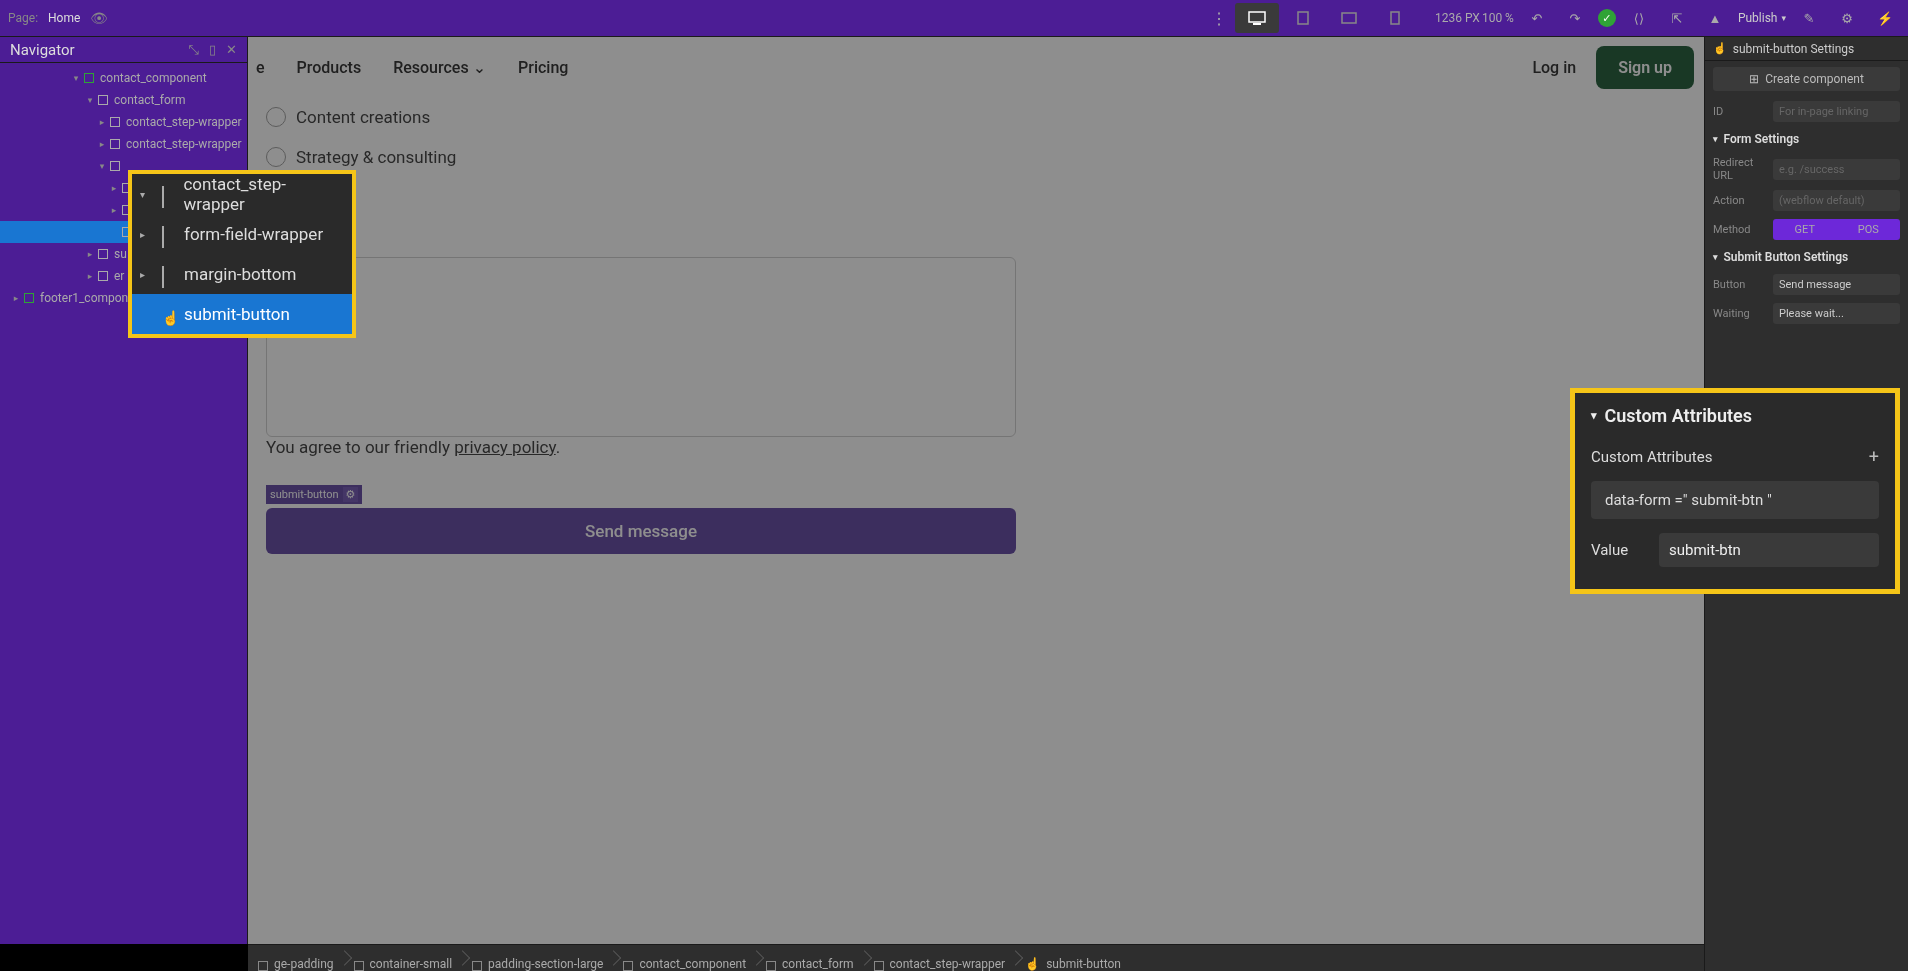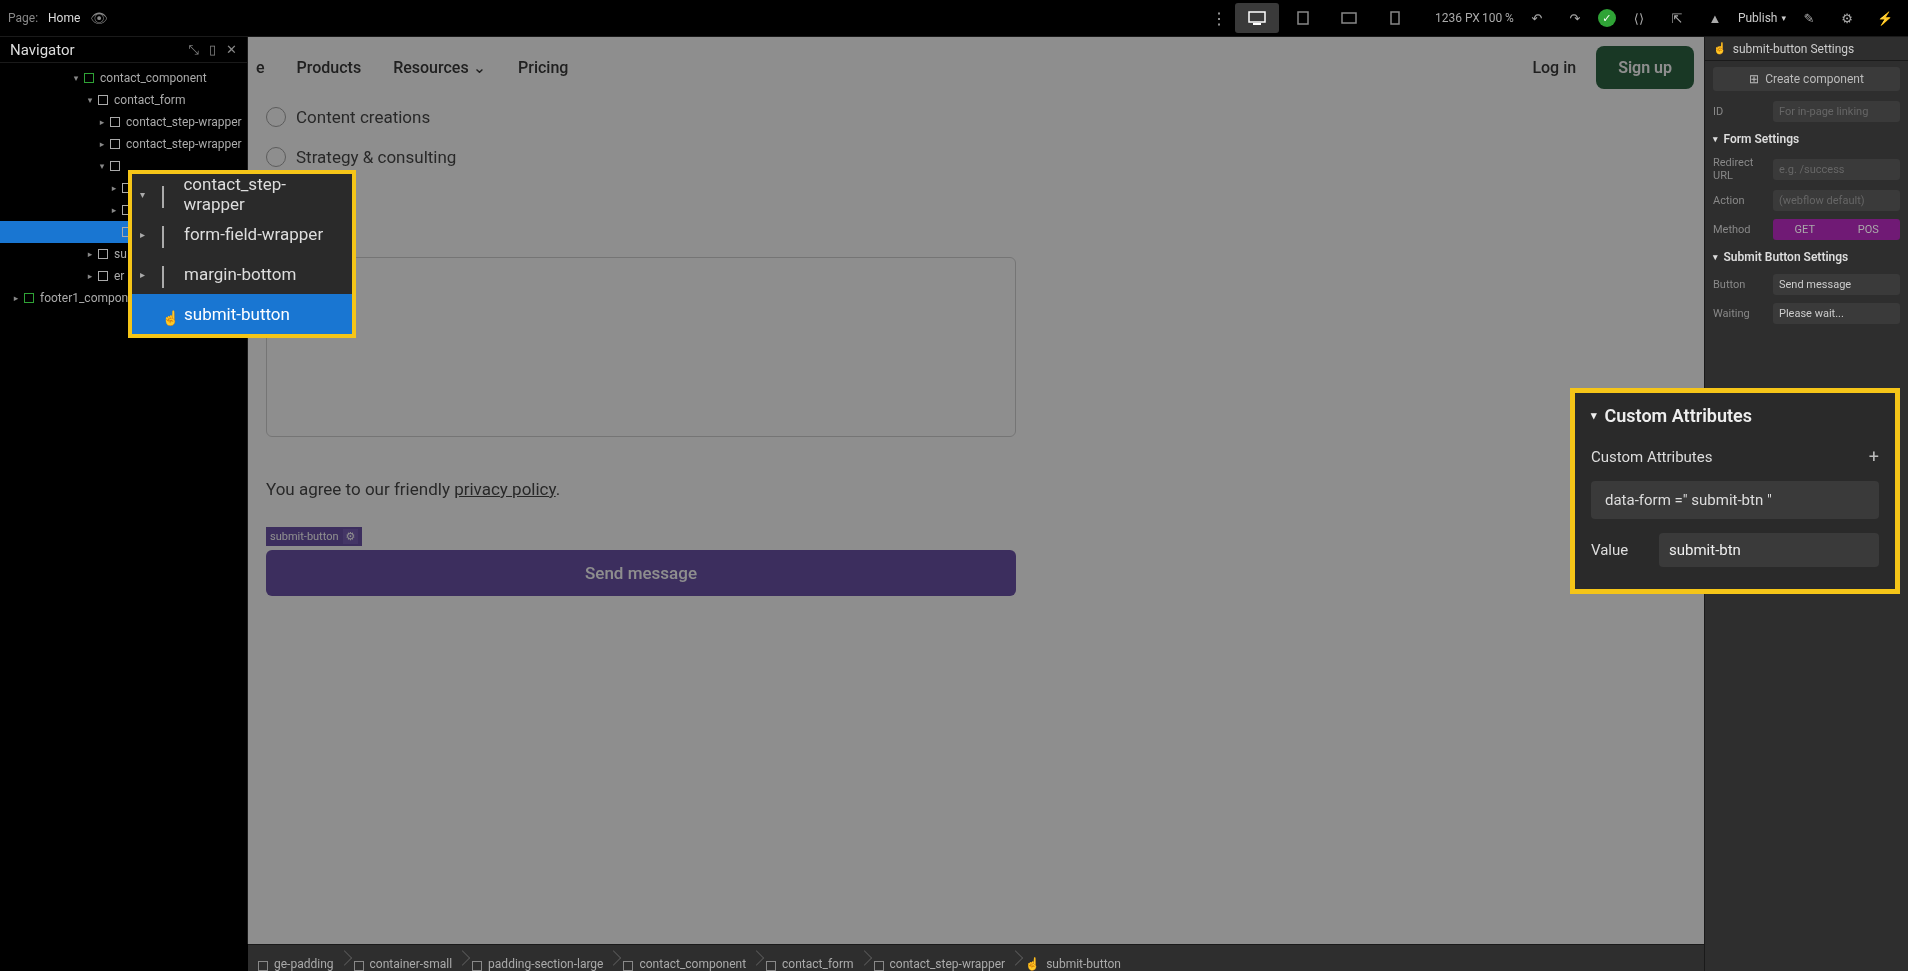--- a/index.html
+++ b/index.html
@@ -1,36 +1,36 @@
 <!DOCTYPE html>
 <html><head>
 <meta charset="utf-8">
 <style>
 *{margin:0;padding:0;box-sizing:border-box;font-family:-apple-system,BlinkMacSystemFont,"Segoe UI",Roboto,sans-serif}
 body{background:#1a1a1a;color:#aaa;font-size:13px;overflow:hidden;width:1908px;height:971px;position:relative}
 
 
-.topbar{height:37px;background:#000000;display:flex;align-items:center;padding:0 8px;gap:8px;border-bottom:1px solid #1a1a1a}
+.topbar{height:37px;background:#4c1d95;display:flex;align-items:center;padding:0 8px;gap:8px;border-bottom:1px solid #1a1a1a}
 .topbar-left{display:flex;align-items:center;gap:10px;flex:1}
 .page-label{color:#888;font-size:12px}
 .page-name{color:#ddd;font-size:12px}
 .eye-icon{color:#888;font-size:14px}
 .topbar-center{display:flex;align-items:center;gap:2px}
 .device-btn{width:44px;height:30px;display:flex;align-items:center;justify-content:center;color:#888;border-radius:3px}
 .device-btn.active{background:#3a3a3a;color:#fff}
 .dims{color:#aaa;font-size:12px;margin-left:16px}
 .zoom{color:#aaa;font-size:12px;margin-left:0}
 .topbar-right{display:flex;align-items:center;gap:8px}
 .tb-icon{width:30px;height:30px;display:flex;align-items:center;justify-content:center;color:#aaa}
 .status-ok{width:18px;height:18px;border-radius:50%;background:#2fa336;display:flex;align-items:center;justify-content:center;color:#fff;font-size:11px}
 .publish-btn{color:#ccc;font-size:12px;display:flex;align-items:center;gap:4px}
 .menu-dots{color:#aaa;font-size:16px}
 
 
-.navigator{position:absolute;left:0;top:37px;width:248px;bottom:27px;background:#000000;border-right:1px solid #1a1a1a;z-index:2}
+.navigator{position:absolute;left:0;top:37px;width:248px;bottom:27px;background:#4c1d95;border-right:1px solid #1a1a1a;z-index:2}
 .nav-header{height:26px;display:flex;align-items:center;padding:0 10px;justify-content:space-between;border-bottom:1px solid #1a1a1a}
 .nav-title{color:#ddd;font-size:15px}
 .nav-header-icons{display:flex;gap:10px;color:#888}
 .nav-tree{padding:4px 0;font-size:12px}
 .tree-item{display:flex;align-items:center;height:22px;color:#aaa;cursor:pointer;white-space:nowrap}
 .tree-item.selected{background:#1976d2;color:#fff}
 .tree-indent{display:inline-block}
 .tree-arrow{width:12px;font-size:9px;color:#888;text-align:center}
 .tree-icon{width:14px;height:14px;margin-right:4px;display:inline-flex;align-items:center;justify-content:center;font-size:10px;color:#aaa}
 .box-ic{border:1px solid currentColor;width:10px;height:10px}
@@ -51,38 +51,38 @@
 .site-nav{display:flex;align-items:center;height:60px;padding:0 10px 0 0;gap:32px}
 .nav-link{color:#222;font-size:16px;font-weight:500}
 .nav-right{margin-left:auto;display:flex;align-items:center;gap:20px}
 .signup{background:#14532d;color:#fff;padding:12px 22px;border-radius:8px;font-weight:600;font-size:16px}
 .form-area{padding:10px 10px 0 10px}
 .radio-grid{display:flex;gap:30px}
 .radio-col{display:flex;flex-direction:column;gap:20px}
 .radio-opt{display:flex;align-items:center;gap:10px;font-size:17px;color:#333}
 .radio-circ{width:20px;height:20px;border:1.5px solid #999;border-radius:50%}
 .msg-box{margin-top:50px;width:750px;height:180px;border:1px solid #ccc;border-radius:6px;padding:12px;font-size:16px;color:#999}
-.privacy{margin-top:42px;font-size:17px;color:#333}
+.privacy{font-size:17px;color:#333}
 .privacy a{color:#333;text-decoration:underline}
 .sel-label{margin-top:28px;display:inline-flex;align-items:center;background:#5a3e9e;color:#fff;font-size:11px;padding:2px 4px;gap:4px}
 .sel-label .gear{background:#6a4eae;padding:1px 3px}
 .submit-btn{margin-top:4px;width:750px;height:46px;background:#5a3e9e;color:#fff;font-size:17px;font-weight:500;display:flex;align-items:center;justify-content:center;border-radius:6px}
 .canvas-dim{position:absolute;inset:0;background:rgba(30,30,30,0.5);pointer-events:none}
 
 
 .right-panel{position:absolute;right:0;top:37px;width:204px;bottom:0;background:#2e2e2e;border-left:1px solid #1a1a1a}
 .rp-header{height:24px;display:flex;align-items:center;padding:0 8px;gap:6px;font-size:12px;color:#ccc;border-bottom:1px solid #1a1a1a}
 .rp-hand{font-size:11px}
 .create-comp{margin:6px 8px;height:24px;background:#3a3a3a;border-radius:3px;display:flex;align-items:center;justify-content:center;gap:6px;color:#bbb;font-size:12px}
 .rp-row{display:flex;align-items:center;padding:4px 8px;gap:8px;font-size:11px}
 .rp-label{width:52px;color:#888}
 .rp-input{flex:1;background:#3a3a3a;border-radius:3px;padding:4px 6px;color:#666;font-size:11px}
 .rp-section{display:flex;align-items:center;padding:6px 8px;gap:6px;font-size:12px;color:#ddd;font-weight:600}
 .rp-arrow{font-size:9px}
-.method-btns{display:flex;flex:1;background:#701a75;border-radius:3px;overflow:hidden}
+.method-btns{display:flex;flex:1;background:#6d28d9;border-radius:3px;overflow:hidden}
 .mbtn{flex:1;text-align:center;padding:4px 0;color:#aaa;font-size:11px}
 
 
 .custom-attr{position:absolute;right:8px;top:388px;width:330px;background:#2a2a2a;border:5px solid #f5c518;z-index:30;padding:0 0 14px 0}
 .ca-header{display:flex;align-items:center;padding:12px 16px;gap:8px;font-size:18px;color:#eee;font-weight:600}
 .ca-sub{padding:8px 16px;display:flex;justify-content:space-between;align-items:center;font-size:15px;color:#ddd}
 .ca-plus{font-size:18px;color:#bbb}
 .ca-chip{margin:6px 16px;background:#3a3a3a;border-radius:4px;padding:10px 14px;font-size:15px;color:#ddd}
 .ca-row{display:flex;align-items:center;padding:8px 16px;gap:12px}
 .ca-label{width:56px;font-size:15px;color:#ddd}

